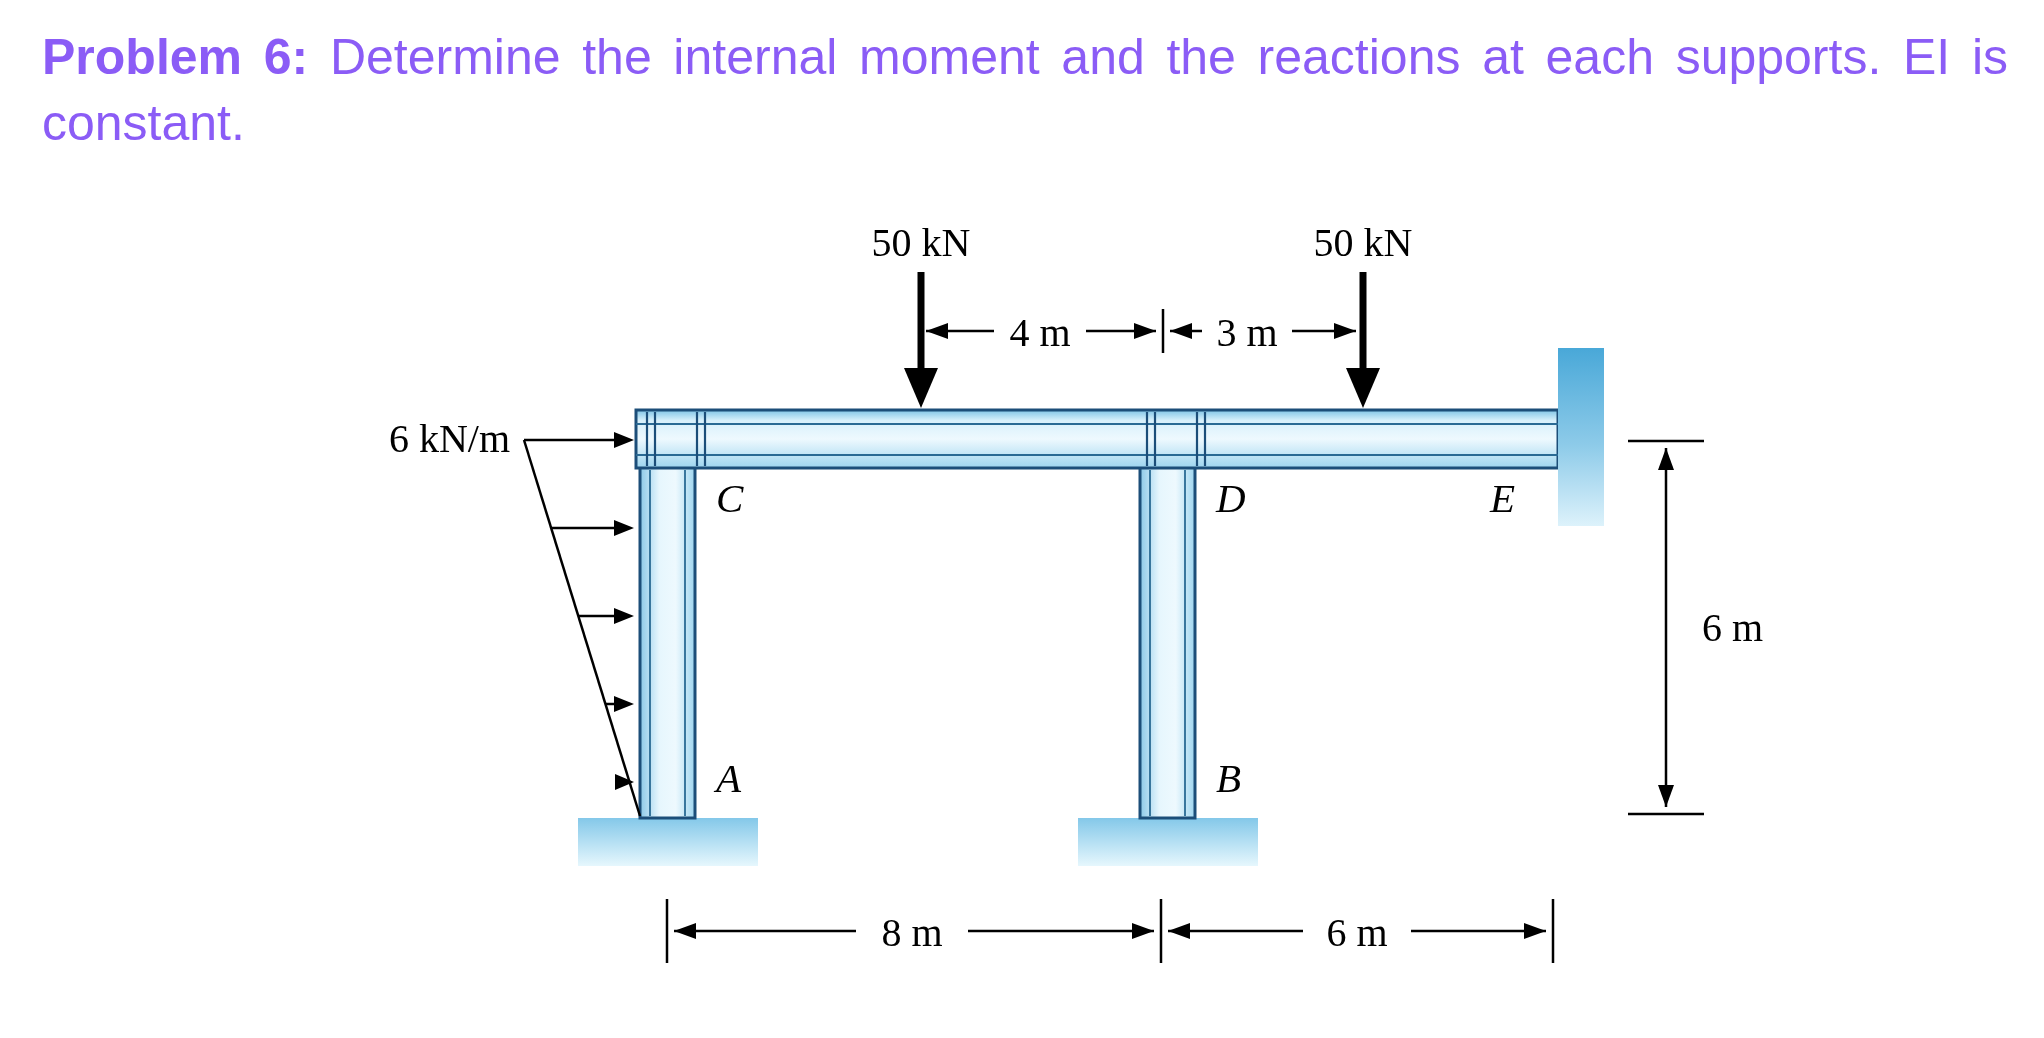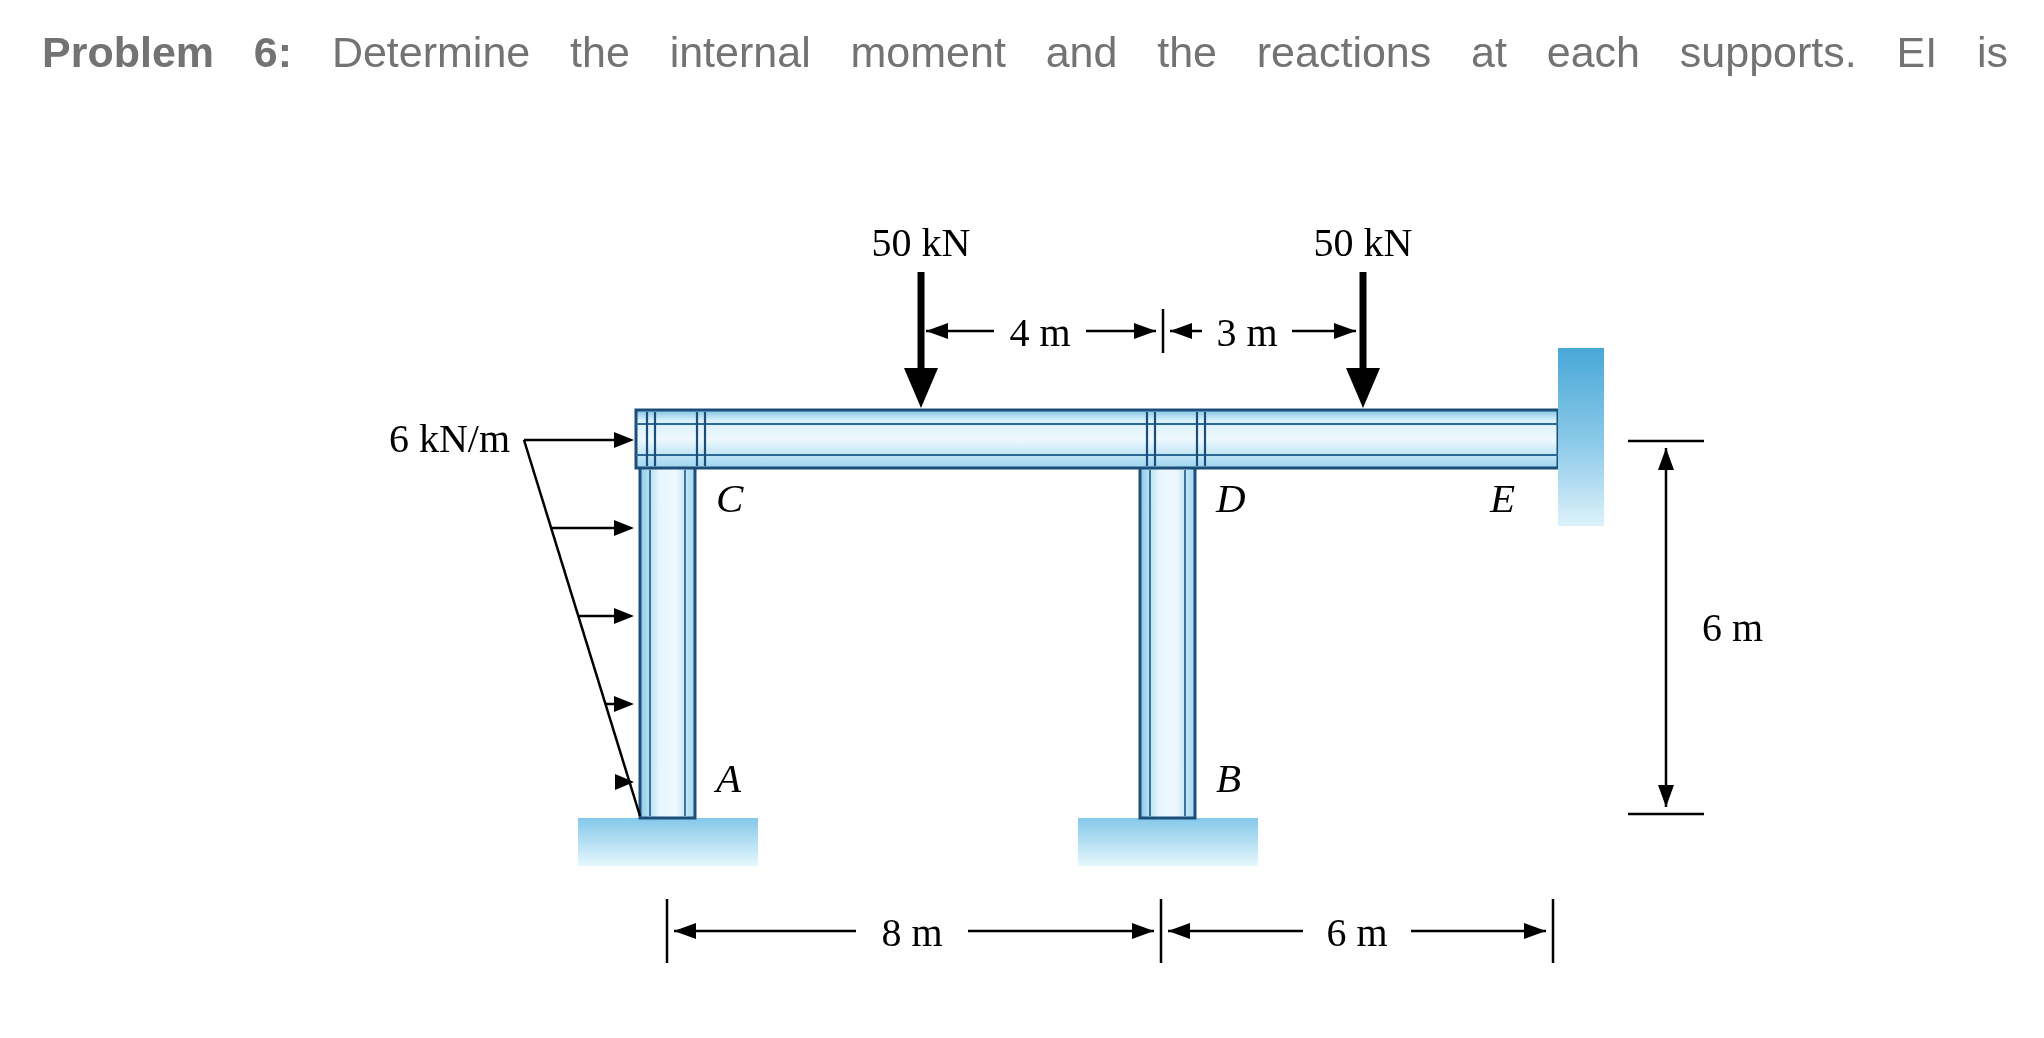--- a/index.html
+++ b/index.html
@@ -9,22 +9,22 @@
     height: 1038px;
     background: #ffffff;
     overflow: hidden;
     font-family: "Liberation Sans", sans-serif;
   }
   .problem-text {
     position: absolute;
     left: 42px;
     top: 24px;
     width: 1966px;
-    color: #737373;
-    font-size: 43px;
+    color: #8b5cf6;
+    font-size: 50px;
     line-height: 1.32;
   }
   .pt-line1 { text-align: justify; text-align-last: justify; }
   .pt-line2 { text-align: left; }
   .bold { font-weight: bold; }
   svg.figure {
     position: absolute;
     left: 0;
     top: 0;
     width: 2044px;
@@ -40,20 +40,21 @@
     font-size: 41px;
   }
 </style>
 </head>
 <body>
 
 <div class="page">
 
   <div class="problem-text">
     <div class="pt-line1"><span class="bold">Problem 6:</span> <span>Determine the internal moment and the reactions at each supports. EI is</span></div>
+    <div class="pt-line2">constant.</div>
   </div>
 
   <svg class="figure" viewBox="0 0 2044 1038" xmlns="http://www.w3.org/2000/svg">
     <defs>
       <linearGradient id="beamGrad" x1="0" y1="0" x2="0" y2="1">
         <stop offset="0" stop-color="#7fc4e6"></stop>
         <stop offset="0.18" stop-color="#d7f0fb"></stop>
         <stop offset="0.5" stop-color="#eef9fe"></stop>
         <stop offset="1" stop-color="#9ed5ef"></stop>
       </linearGradient>

